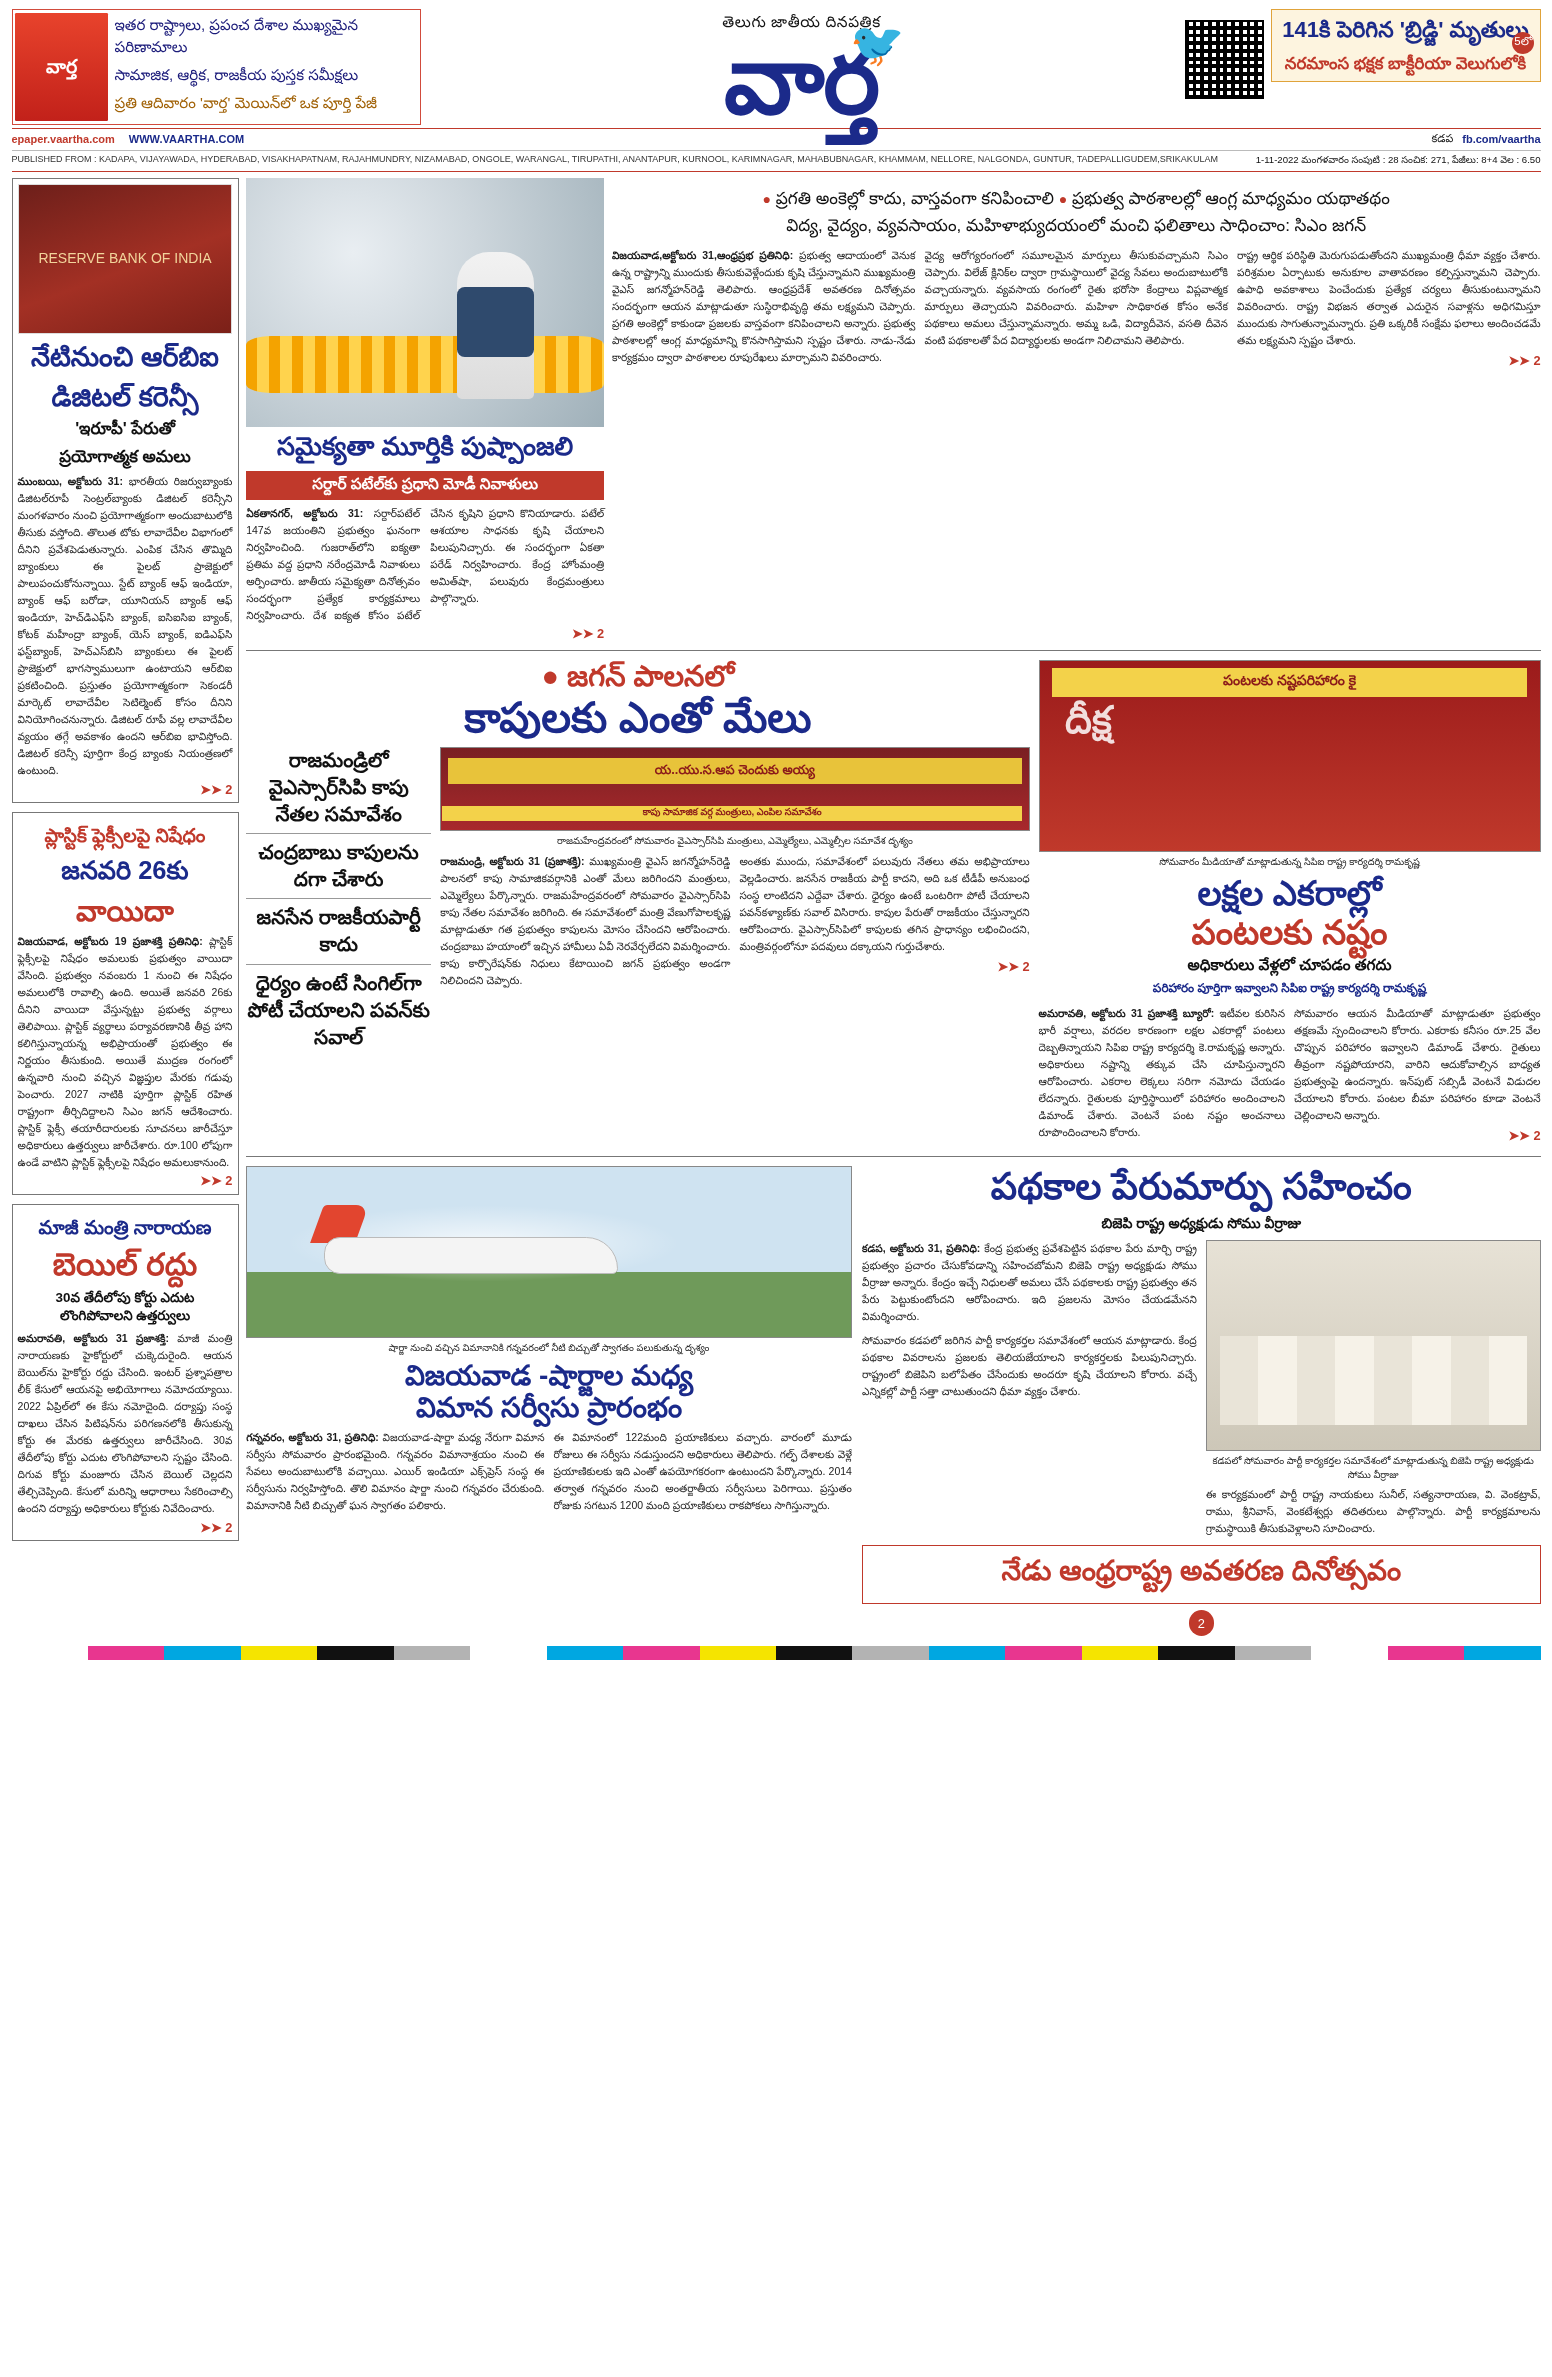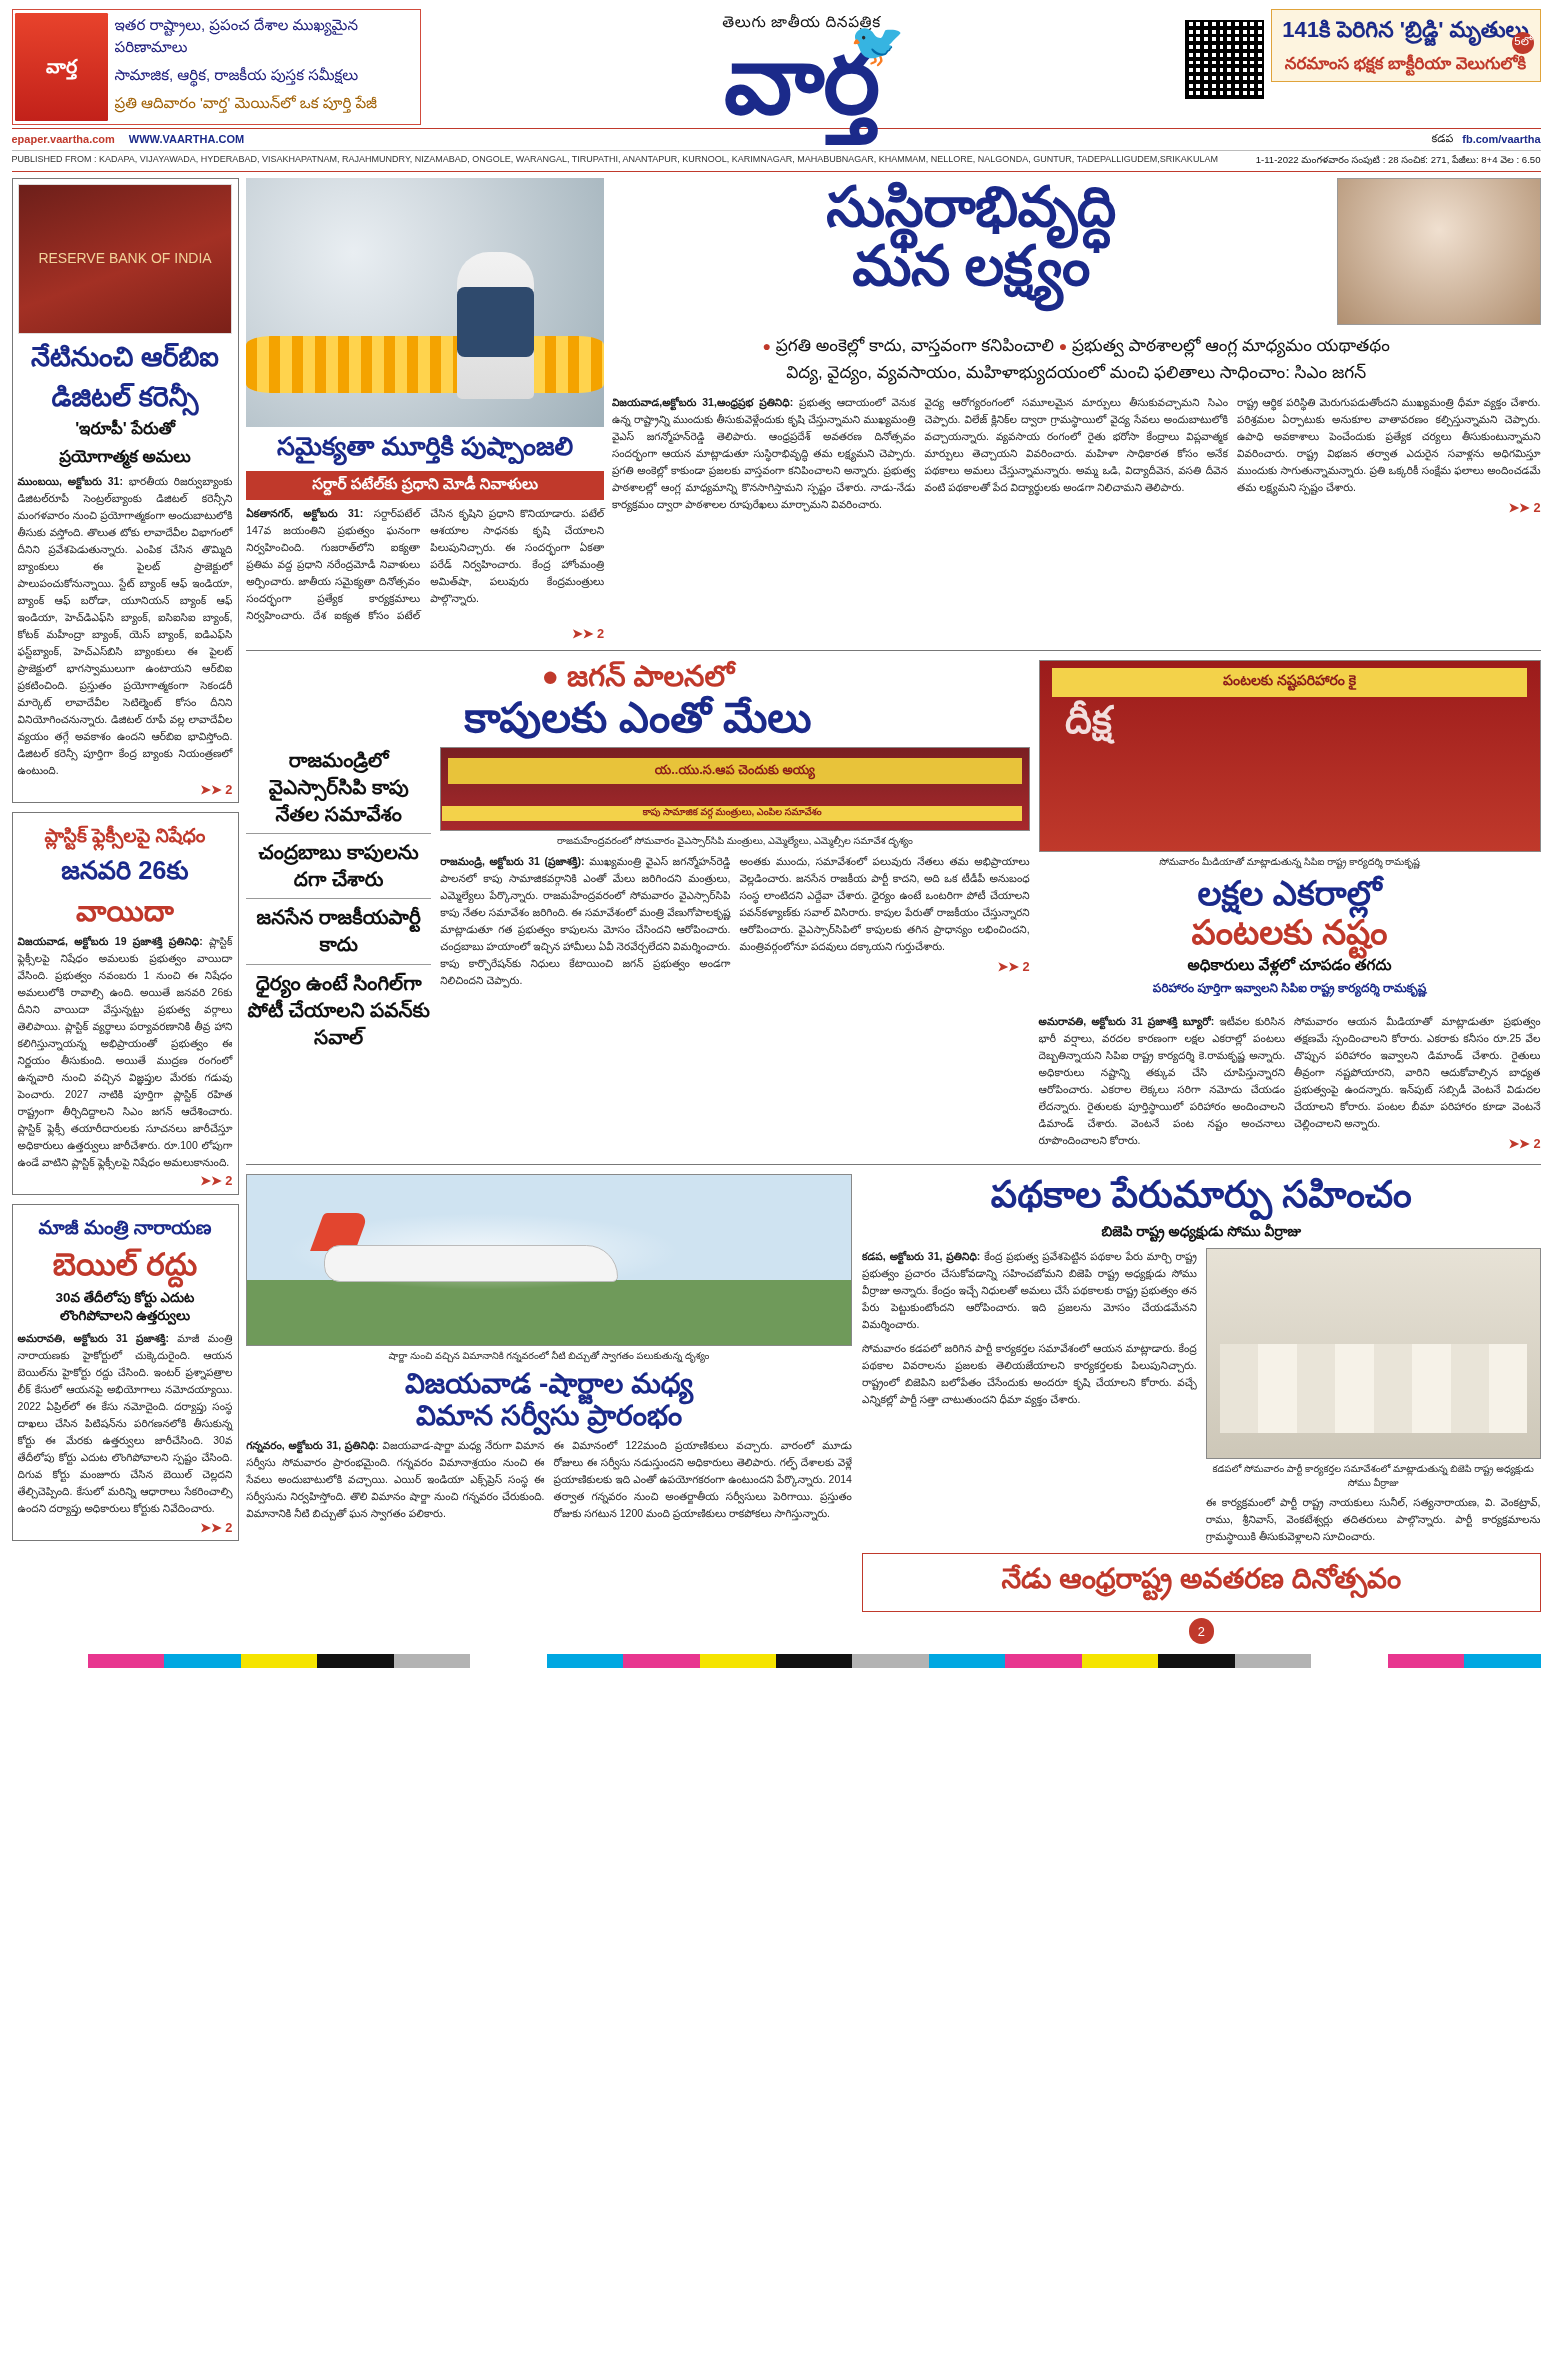--- a/index.html
+++ b/index.html
@@ -497,27 +497,20 @@
           <div class="cap-hd">సమైక్యతా మూర్తికి పుష్పాంజలి</div>
           <div class="cap-bar">సర్దార్ పటేల్‌కు ప్రధాని మోడీ నివాళులు</div>
           <div class="body-text two-col-text" style="margin-top:5.1px;">
             <span class="dateline">ఏకతానగర్, అక్టోబరు 31:</span>
             <span>సర్దార్‌పటేల్ 147వ జయంతిని ప్రభుత్వం ఘనంగా నిర్వహించింది. గుజరాత్‌లోని ఐక్యతా ప్రతిమ వద్ద ప్రధాని నరేంద్రమోడీ నివాళులు అర్పించారు. జాతీయ సమైక్యతా దినోత్సవం సందర్భంగా ప్రత్యేక కార్యక్రమాలు నిర్వహించారు. దేశ ఐక్యత కోసం పటేల్ చేసిన కృషిని ప్రధాని కొనియాడారు. పటేల్ ఆశయాల సాధనకు కృషి చేయాలని పిలుపునిచ్చారు. ఈ సందర్భంగా ఏకతా పరేడ్ నిర్వహించారు. కేంద్ర హోంమంత్రి అమిత్‌షా, పలువురు కేంద్రమంత్రులు పాల్గొన్నారు.</span>
           </div>
           <div class="jump">➤➤ <span>2</span></div>
         </div>
 
         <div style="flex:1">
-          <div style="display:flex; align-items:flex-start; gap:6.4px;">
-            <div style="flex:1">
-              <div class="huge-hd">సుస్థిరాభివృద్ధి</div>
-              <div class="huge-hd">మన లక్ష్యం</div>
-            </div>
-            <div class="cm-photo"></div>
-          </div>
 
           <div class="bullets">
             <div><span class="dot">●</span> <span>ప్రగతి అంకెల్లో కాదు, వాస్తవంగా కనిపించాలి</span> <span class="dot">●</span> <span>ప్రభుత్వ పాఠశాలల్లో ఆంగ్ల మాధ్యమం యథాతథం</span></div>
             <div>విద్య, వైద్యం, వ్యవసాయం, మహిళాభ్యుదయంలో మంచి ఫలితాలు సాధించాం: సిఎం జగన్</div>
           </div>
 
           <div class="cols3">
             <div class="body-text">
               <span class="dateline">విజయవాడ,అక్టోబరు 31,ఆంధ్రప్రభ ప్రతినిధి:</span>
               <span>ప్రభుత్వ ఆదాయంలో వెనుక ఉన్న రాష్ట్రాన్ని ముందుకు తీసుకువెళ్లేందుకు కృషి చేస్తున్నామని ముఖ్యమంత్రి వైఎస్ జగన్మోహన్‌రెడ్డి తెలిపారు. ఆంధ్రప్రదేశ్ అవతరణ దినోత్సవం సందర్భంగా ఆయన మాట్లాడుతూ సుస్థిరాభివృద్ధి తమ లక్ష్యమని చెప్పారు. ప్రగతి అంకెల్లో కాకుండా ప్రజలకు వాస్తవంగా కనిపించాలని అన్నారు. ప్రభుత్వ పాఠశాలల్లో ఆంగ్ల మాధ్యమాన్ని కొనసాగిస్తామని స్పష్టం చేశారు. నాడు-నేడు కార్యక్రమం ద్వారా పాఠశాలల రూపురేఖలు మార్చామని వివరించారు.</span>
@@ -577,21 +570,21 @@
         <div style="flex: 0.82;">
           <div class="rally-photo">
             <div class="banner">పంటలకు నష్టపరిహారం కై</div>
             <div class="bigtext">దీక్ష</div>
           </div>
           <div class="caption-small">సోమవారం మీడియాతో మాట్లాడుతున్న సిపిఐ రాష్ట్ర కార్యదర్శి రామకృష్ణ</div>
           <div class="big-hd-blue" style="font-size:34px">లక్షల ఎకరాల్లో</div>
           <div class="big-hd-red" style="font-size:34px">పంటలకు నష్టం</div>
           <div class="mid-note">అధికారులు వేళ్లలో చూపడం తగదు</div>
           <div class="mid-note2">పరిహారం పూర్తిగా ఇవ్వాలని సిపిఐ రాష్ట్ర కార్యదర్శి రామకృష్ణ</div>
-          <div style="display:flex;gap:9px;margin-top:15px;">
+          <div style="display:flex;gap:9px;margin-top:7px;">
             <div class="body-text" style="flex:1">
               <span class="dateline">అమరావతి, అక్టోబరు 31 ప్రజాశక్తి బ్యూరో:</span>
               <span>ఇటీవల కురిసిన భారీ వర్షాలు, వరదల కారణంగా లక్షల ఎకరాల్లో పంటలు దెబ్బతిన్నాయని సిపిఐ రాష్ట్ర కార్యదర్శి కె.రామకృష్ణ అన్నారు. అధికారులు నష్టాన్ని తక్కువ చేసి చూపిస్తున్నారని ఆరోపించారు. ఎకరాల లెక్కలు సరిగా నమోదు చేయడం లేదన్నారు. రైతులకు పూర్తిస్థాయిలో పరిహారం అందించాలని డిమాండ్ చేశారు. వెంటనే పంట నష్టం అంచనాలు రూపొందించాలని కోరారు.</span>
             </div>
             <div class="body-text" style="flex:1">
               <span>సోమవారం ఆయన మీడియాతో మాట్లాడుతూ ప్రభుత్వం తక్షణమే స్పందించాలని కోరారు. ఎకరాకు కనీసం రూ.25 వేల చొప్పున పరిహారం ఇవ్వాలని డిమాండ్ చేశారు. రైతులు తీవ్రంగా నష్టపోయారని, వారిని ఆదుకోవాల్సిన బాధ్యత ప్రభుత్వంపై ఉందన్నారు. ఇన్‌పుట్ సబ్సిడీ వెంటనే విడుదల చేయాలని కోరారు. పంటల బీమా పరిహారం కూడా వెంటనే చెల్లించాలని అన్నారు.</span>
               <div class="jump">➤➤ <span>2</span></div>
             </div>
           </div>
         </div>

